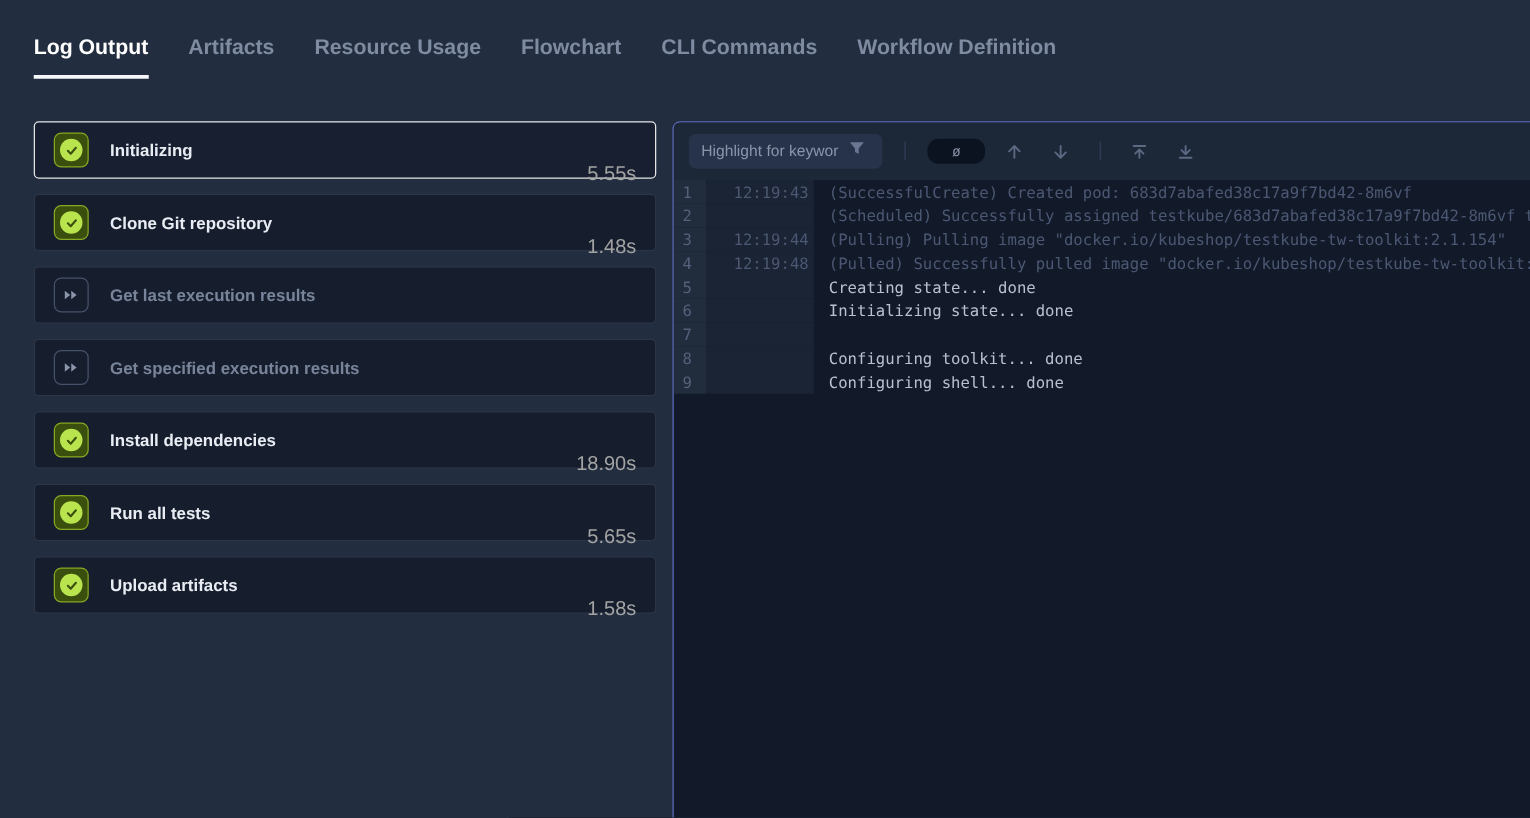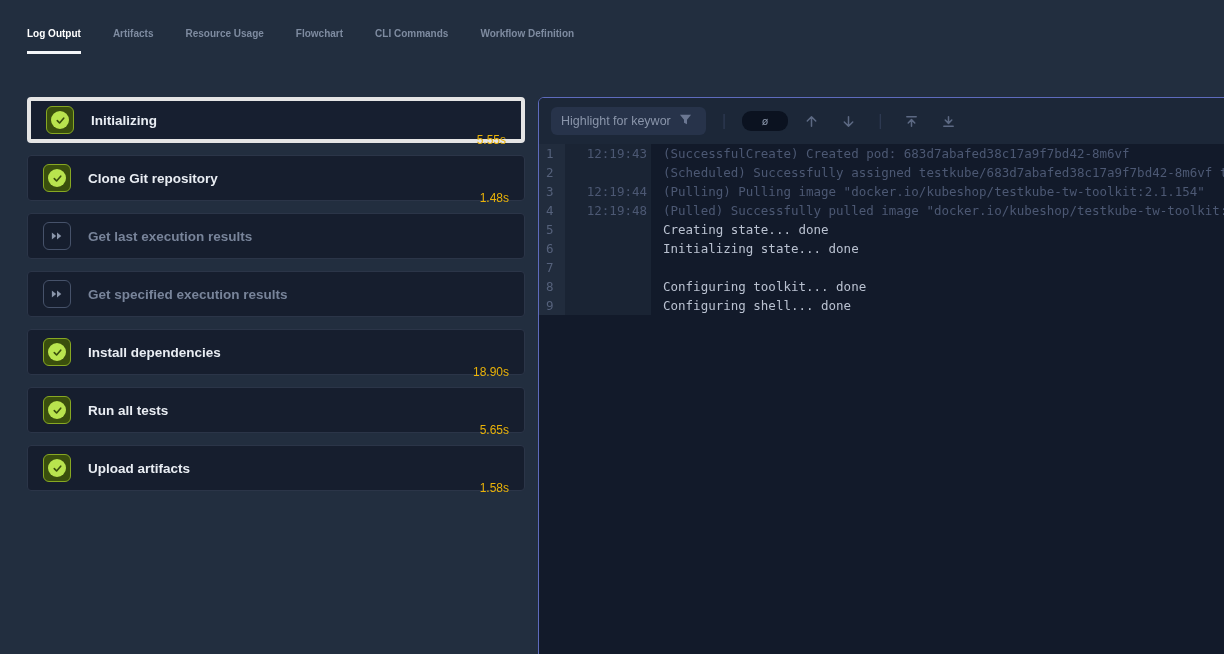--- a/index.html
+++ b/index.html
@@ -9,37 +9,37 @@
     font-family:"Liberation Sans", sans-serif;
     position:relative;
   }
 
   
   .tabs {
     position:absolute; top:28px; left:27px;
     display:flex; gap:32px; align-items:flex-start;
   }
   .tab {
-    font-size:10px; font-weight:700; color:#7e8ba0;
+    font-size:17px; font-weight:700; color:#7e8ba0;
     padding-bottom:12px; cursor:pointer; white-space:nowrap;
   }
   .tab.active { color:#ffffff; border-bottom:3px solid #f4f6f9; }
 
   
   .steps { position:absolute; top:97px; left:27px; width:498px; }
   .step-card {
     height:46px; margin-bottom:12px; border-radius:4px;
     background:#161e2e; border:1px solid #2b3548;
     display:flex; align-items:center; padding:0 15px; gap:17px;
     cursor:pointer;
   }
-  .step-card.selected { border:4px solid #e5e5e5; background:#171f30; }
+  .step-card.selected { border:1px solid #e5e5e5; background:#171f30; }
   .step-label { font-size:13.5px; font-weight:700; color:#e9edf3; }
   .step-card.skipped .step-label { color:#78849a;text-align:right; }
-  .step-duration { margin-left:auto; font-size:12px; color:#eab308;margin-top:39px; }
+  .step-duration { margin-left:auto; font-size:16px; color:#a3a3a3;margin-top:39px; }
 
   .status-icon { width:28px; height:28px; border-radius:6px; flex:0 0 auto;
     display:flex; align-items:center; justify-content:center; }
   .status-icon.passed { background:#3a4f0d; border:1.5px solid #87a822; }
   .status-icon.passed .circ {
     width:18px; height:18px; border-radius:50%; background:#b9e44e;
     display:flex; align-items:center; justify-content:center; }
   .status-icon.skipped { background:transparent; border:1px solid #46526a; }
 
   

